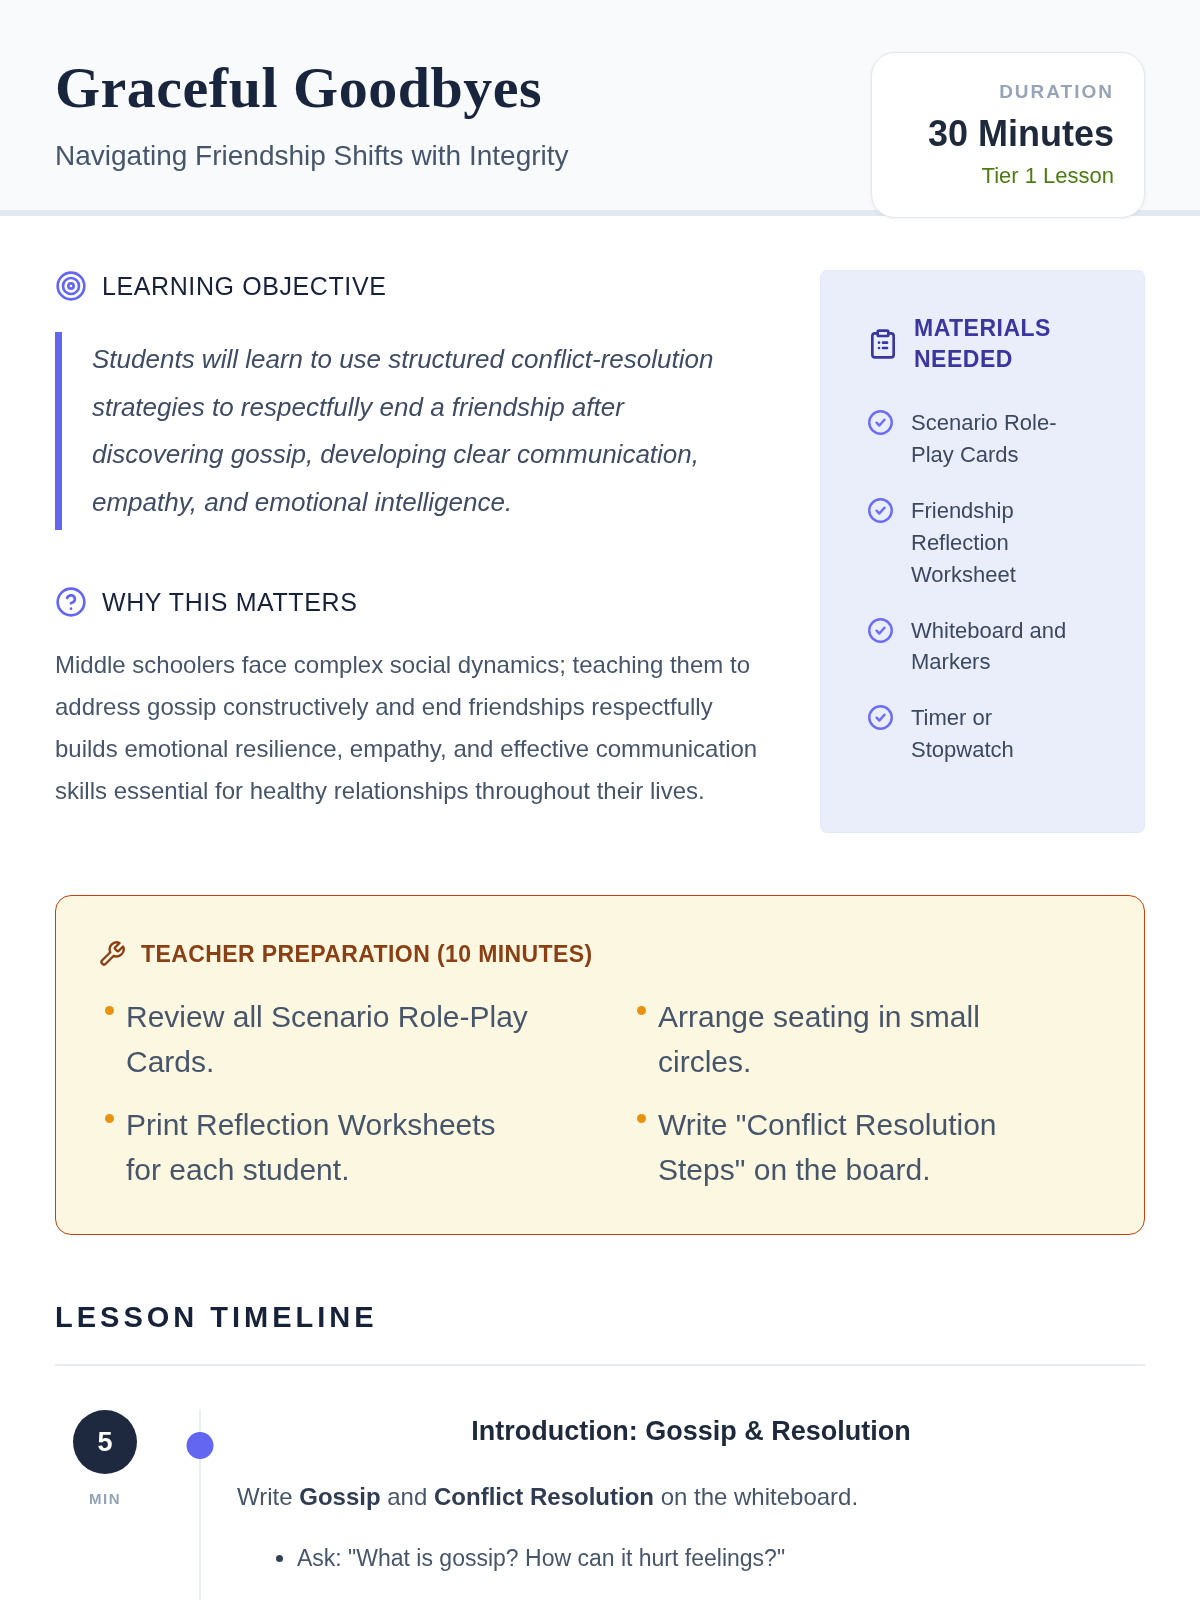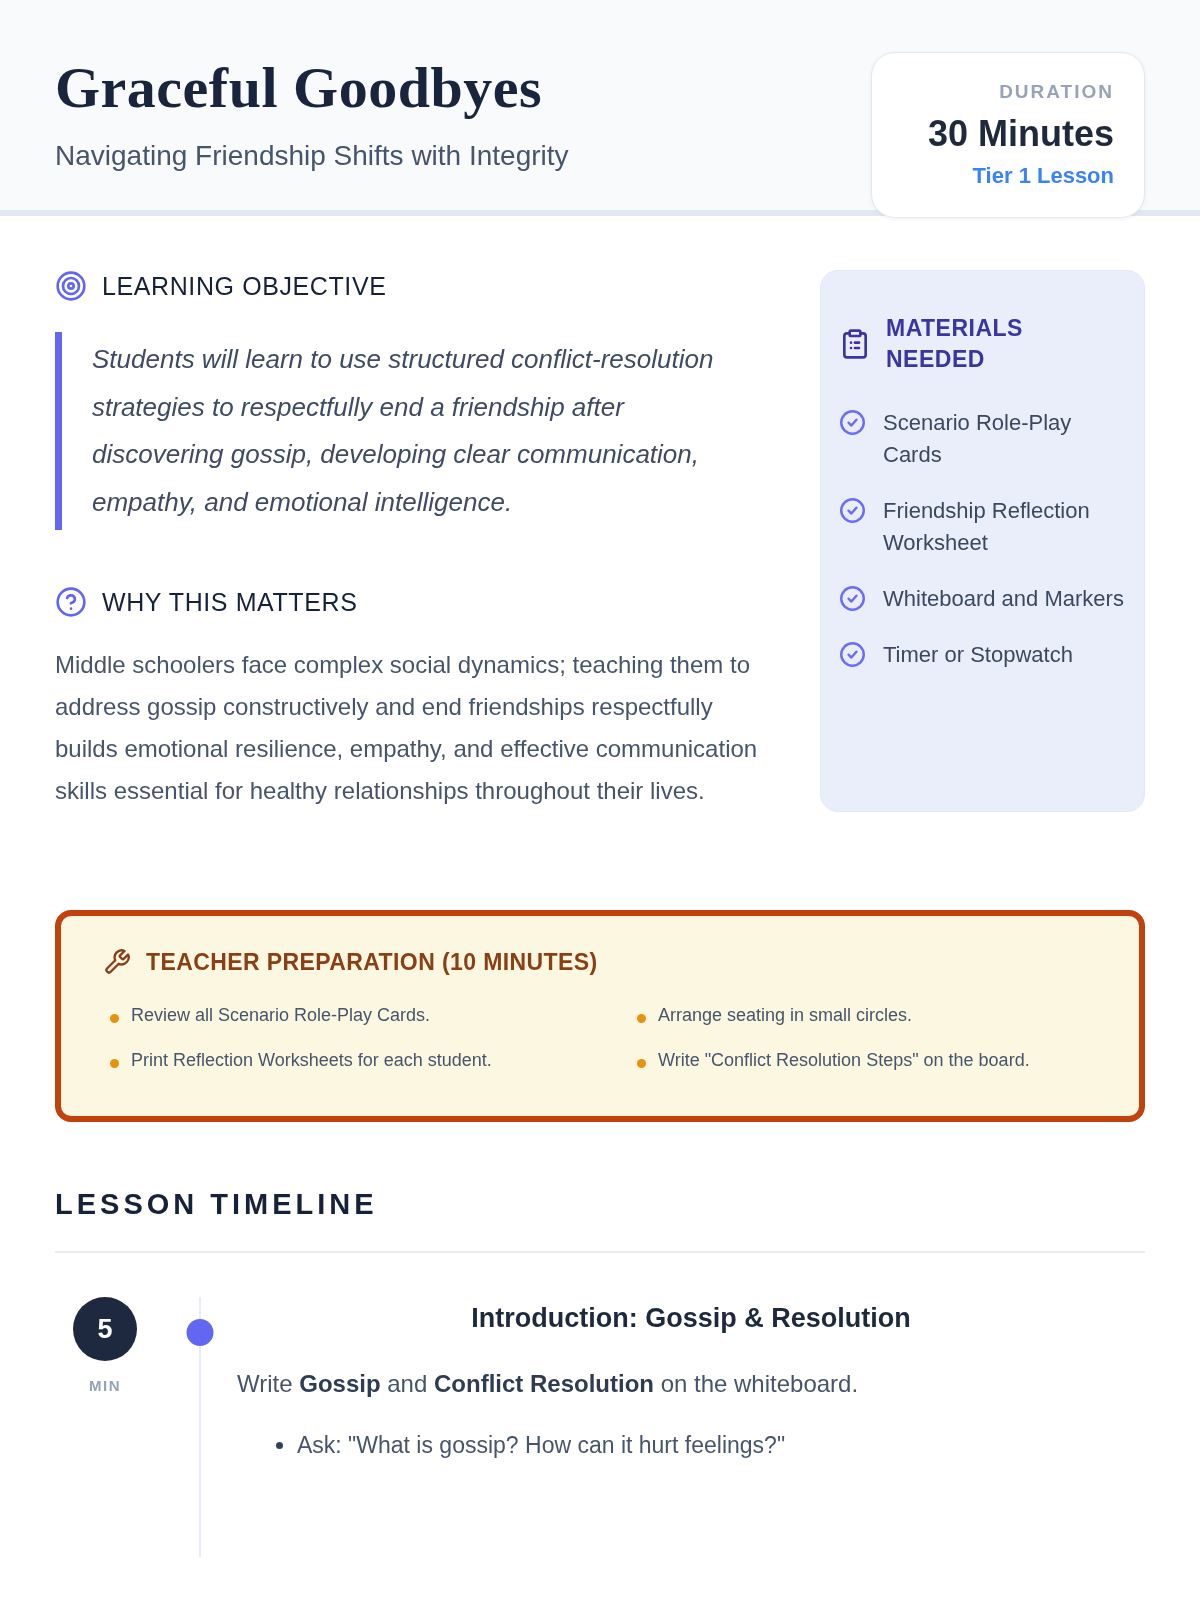--- a/index.html
+++ b/index.html
@@ -53,22 +53,21 @@
   }
   .duration-value {
     margin-top: 10px;
     font-size: 36px;
     font-weight: 700;
     color: #1e293b;
   }
   .duration-tier {
     margin-top: 8px;
     font-size: 22px;
-    color: #3b82f6;
-    font-weight: bold;
+    color: #4d7c0f;
   }
 
   
   .content { padding: 54px 55px 0 55px; }
   .top-row { display: flex; gap: 36px; align-items: stretch; }
   .left-col { flex: 1; min-width: 0; }
 
   .sec-head { display: flex; align-items: center; gap: 15px; }
   .sec-head h2 {
     font-size: 25px;
@@ -98,22 +97,22 @@
     color: #47556b;
     max-width: 705px;
   }
 
   
   .materials-card {
     width: 325px;
     flex-shrink: 0;
     background: #eaeefb;
     border: 1px solid #e3e8fa;
-    border-radius: 18px;
-    padding: 42px 18px;
+    border-radius: 7px;
+    padding: 42px 46px;
   }
   .materials-head { display: flex; align-items: center; gap: 15px; }
   .materials-head h3 {
     font-size: 23px;
     font-weight: 800;
     letter-spacing: 0.5px;
     line-height: 1.35;
     color: #3b35a0;
   }
   .clipboard { width: 32px; height: 32px; flex-shrink: 0; }
@@ -124,46 +123,46 @@
     gap: 17px;
     margin-bottom: 24px;
     font-size: 22px;
     line-height: 1.45;
     color: #3b4860;
   }
   .check-icon { width: 27px; height: 27px; flex-shrink: 0; margin-top: 2px; }
 
   
   .prep-box {
-    margin-top: 98px;
+    margin-top: 62px;
     background: #fcf7e1;
-    border: 6px solid #c2410c;
+    border: 1px solid #c2410c;
     border-radius: 16px;
-    padding: 32px 42px 24px 42px;
+    padding: 44px 42px 24px 42px;
   }
   .prep-head { display: flex; align-items: center; gap: 15px; }
   .prep-head h3 {
     font-size: 23px;
     font-weight: 800;
     letter-spacing: 0.4px;
     color: #8a3f14;
   }
   .wrench { width: 28px; height: 28px; flex-shrink: 0; }
   .prep-cols {
     margin-top: 26px;
     display: grid;
     grid-template-columns: 1fr 1fr;
     column-gap: 60px;
   }
   .prep-cols ul { list-style: none; }
   .prep-cols li {
     position: relative;
     padding-left: 28px;
     margin-bottom: 18px;
-    font-size: 18px;
+    font-size: 30px;
     line-height: 1.5;
     color: #47556b;
     max-width: 440px;
   }
   .prep-cols li::before {
     content: "";
     position: absolute;
     left: 7px;
     top: 12px;
     width: 9px;

